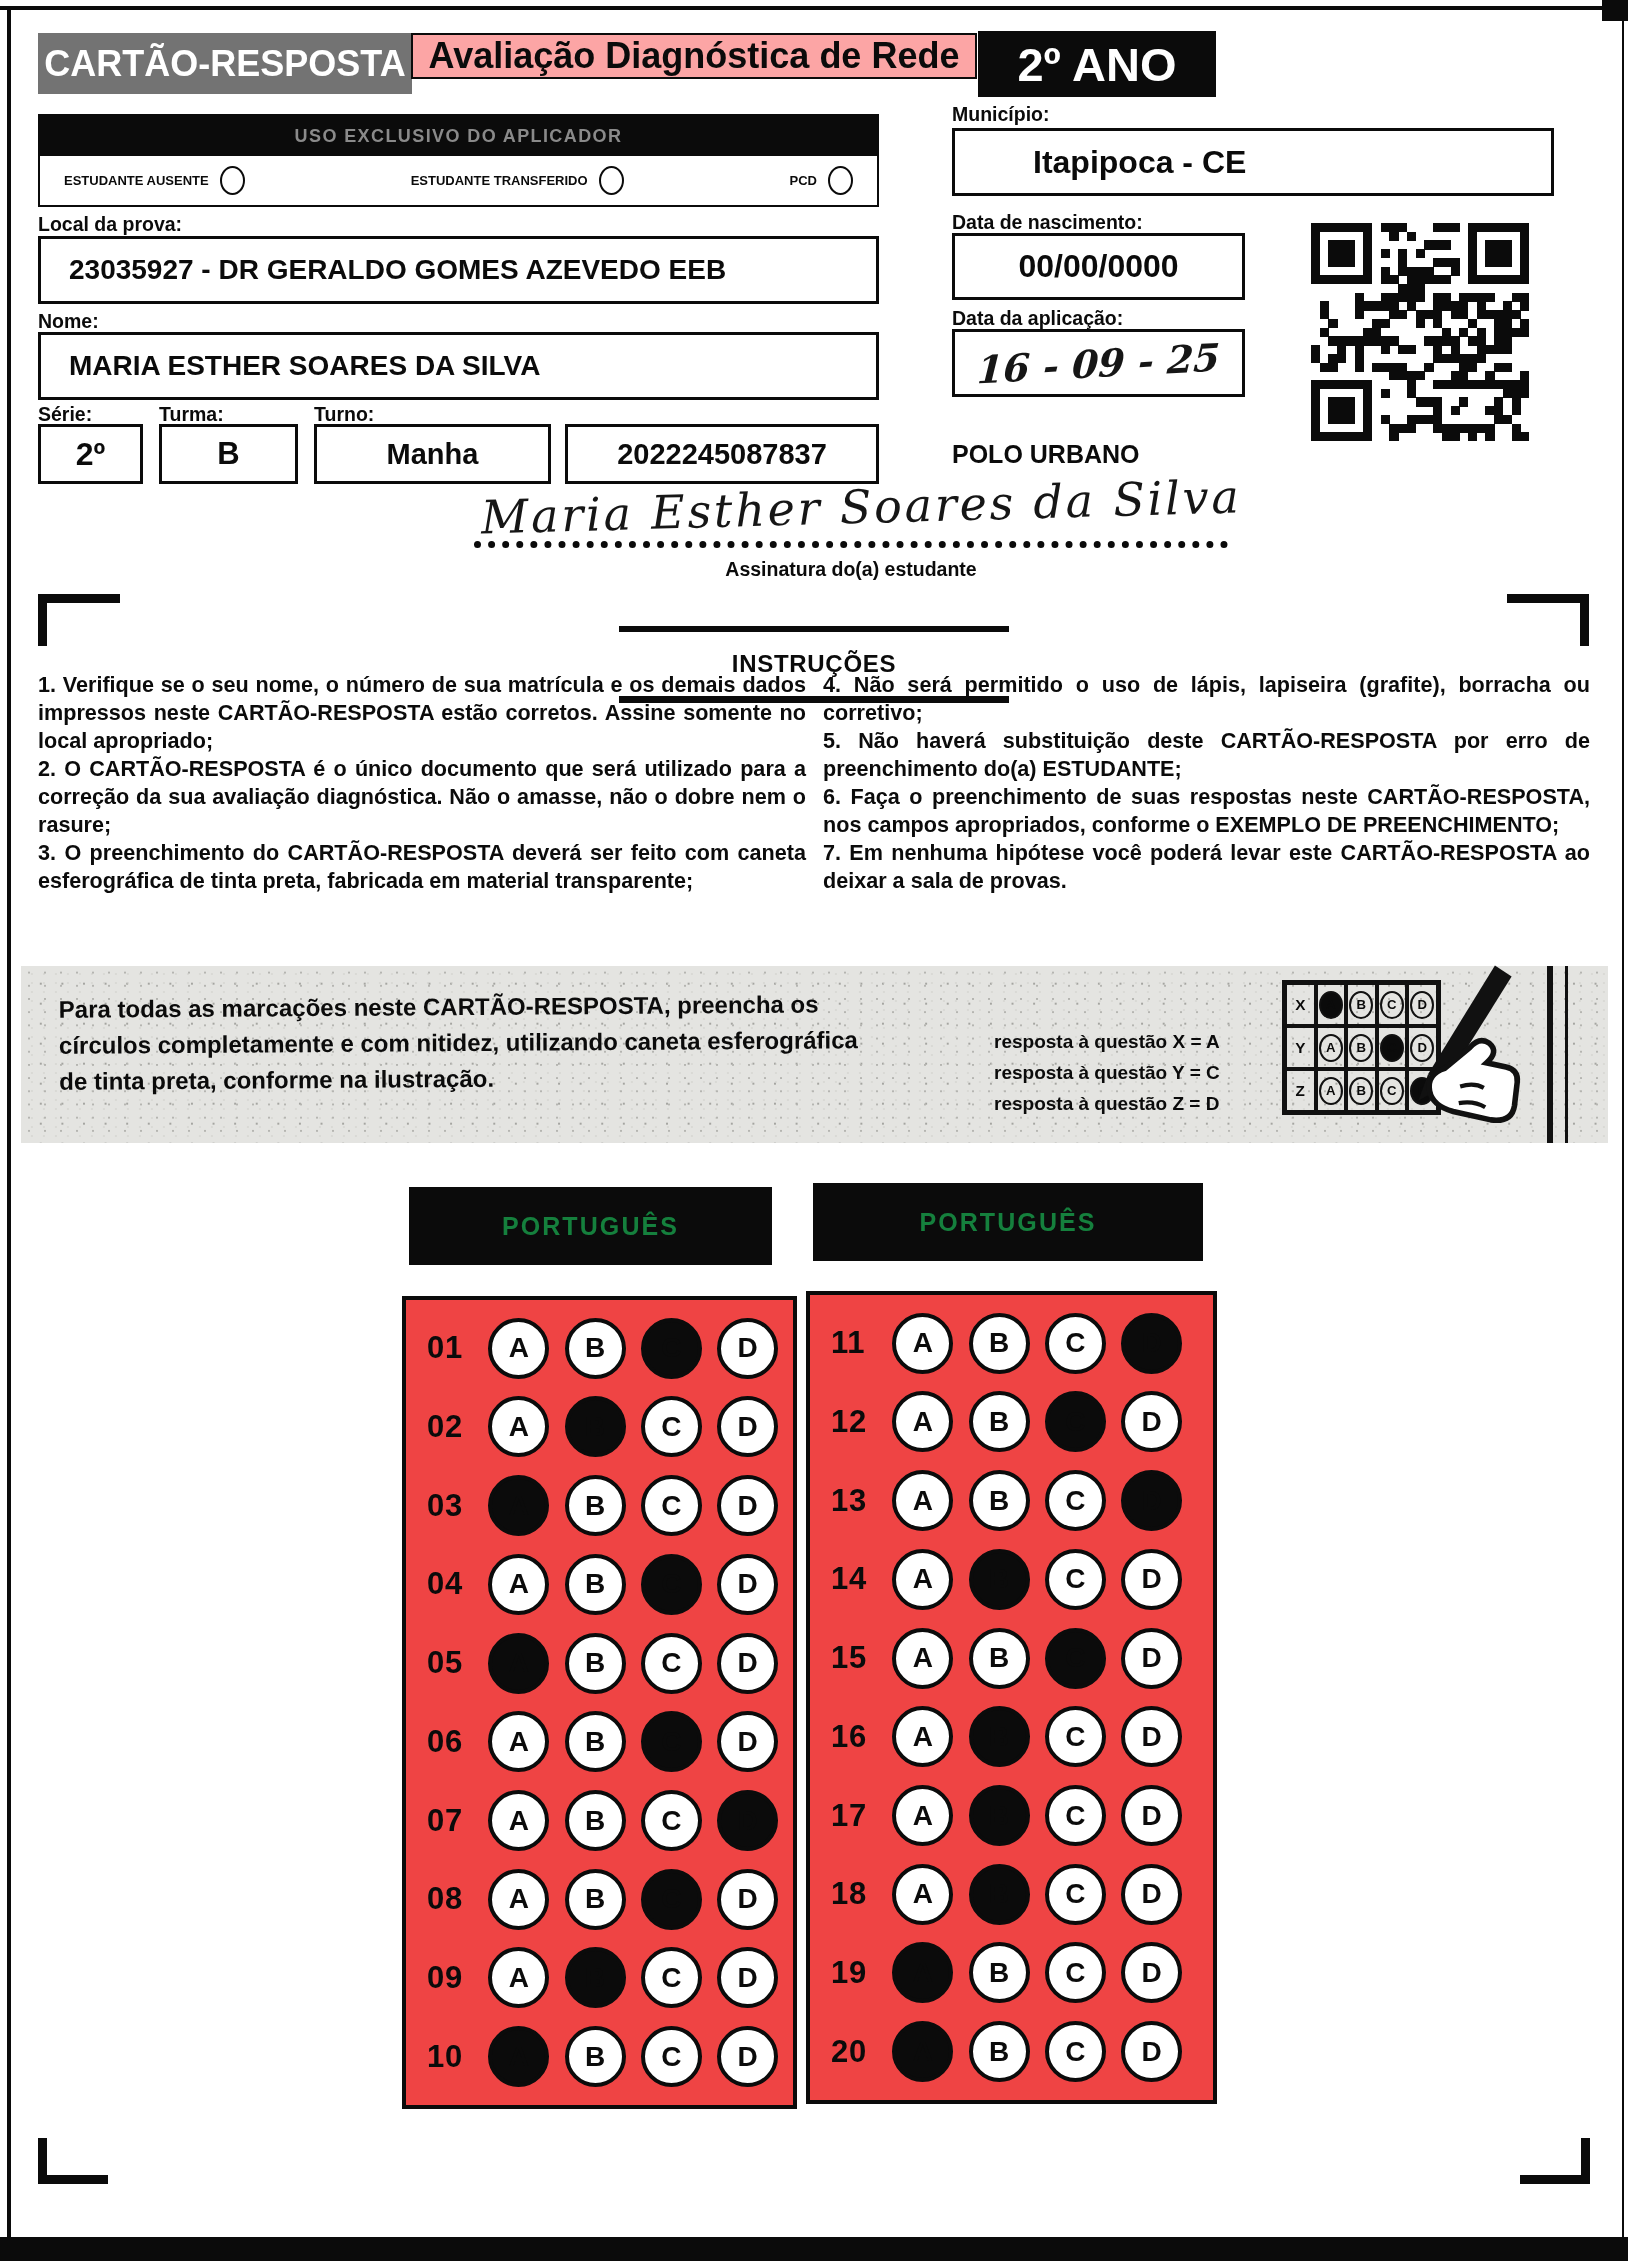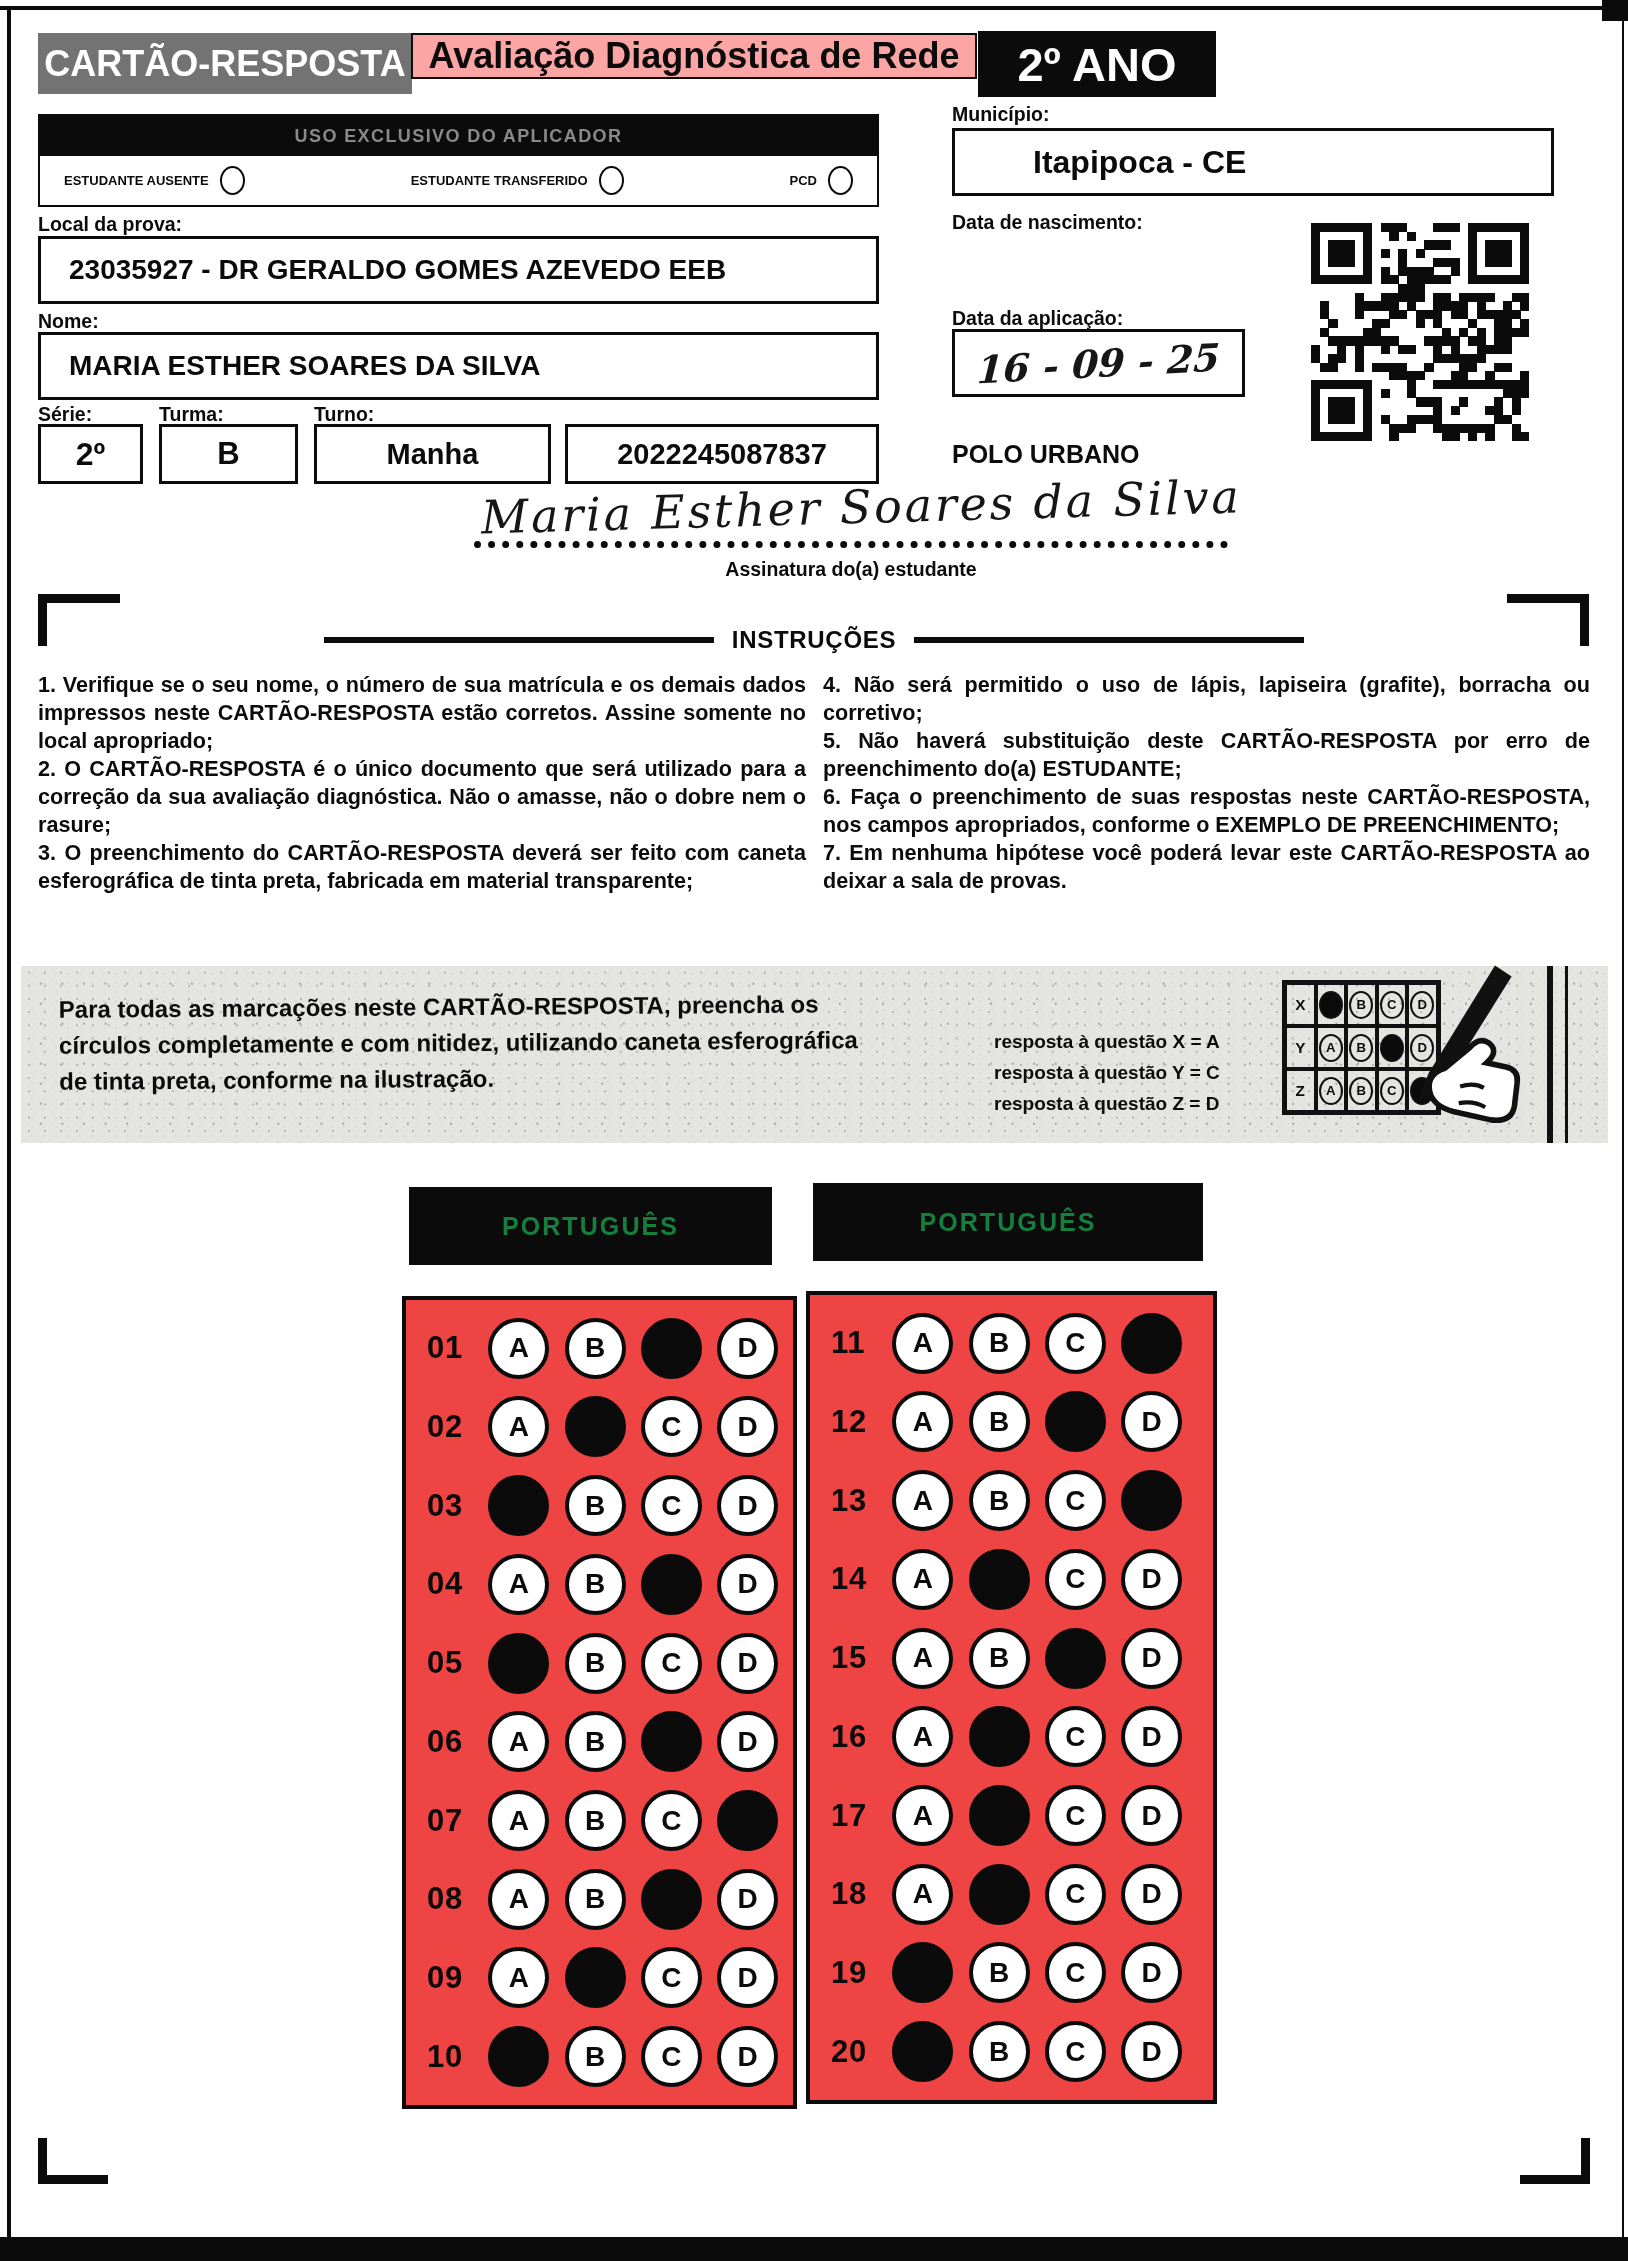--- a/index.html
+++ b/index.html
@@ -57,21 +57,21 @@
 
   
   .qr{left:1311px;top:223px;width:218px;height:218px;}
 
   
   .cmark{width:82px;height:52px;box-sizing:border-box;}
   .cmark-tl{left:38px;top:594px;border-top:9.8px solid #0b0b0b;border-left:9.8px solid #0b0b0b;}
   .cmark-tr{left:1507px;top:594px;border-top:9.8px solid #0b0b0b;border-right:9.8px solid #0b0b0b;}
   .cmark-bl{left:38px;top:2138px;width:70px;height:46px;border-left:9.8px solid #0b0b0b;border-bottom:9.8px solid #0b0b0b;}
   .cmark-br{left:1520px;top:2138px;width:70px;height:46px;border-right:9.8px solid #0b0b0b;border-bottom:9.8px solid #0b0b0b;}
-  .instr-titlerow{left:38px;top:626px;width:1552px;display:flex;align-items:center;justify-content:center;gap:18px;}
+  .instr-titlerow{left:38px;top:626px;width:1552px;display:flex;align-items:center;justify-content:center;gap:18px;flex-direction:column;}
   .instr-line{width:390px;height:6.3px;background:#0b0b0b;}
   .instr-title{font-size:24px;font-weight:bold;letter-spacing:0.7px;}
   .instr-col{font-size:21.6px;font-weight:bold;line-height:28px;text-align:justify;}
   .instr-col p{margin:0;}
   .instr-left{left:38px;top:671px;width:768px;}
   .instr-right{left:823px;top:671px;width:767px;}
 
   
   .example-box{left:21px;top:966px;width:1587px;height:177px;background-color:#e4e4e1;
     background-image:radial-gradient(#b5b5b1 0.8px, transparent 1px),
@@ -137,20 +137,21 @@
         <span>PCD</span>
         <span class="opt-circle"></span>
       </div>
     </div>
   </div>
 
   <div class="abs field-label" style="left:952px;top:103px;">Município:</div>
   <div class="abs fbox municipio-box">Itapipoca - CE</div>
 
   <div class="abs field-label" style="left:952px;top:211px;">Data de nascimento:</div>
+  <div class="abs fbox nasc-box">00/00/0000</div>
 
   <div class="abs field-label" style="left:952px;top:307px;">Data da aplicação:</div>
   <div class="abs fbox aplic-box">
     <span class="handwriting hand-date">16 - 09 - 25</span>
   </div>
 
   <svg class="abs qr" viewBox="0 0 25 25" shape-rendering="crispEdges" id="qr">
       <rect x="0" y="0" width="1.05" height="1.05" fill="#0b0b0b"></rect>
       <rect x="1" y="0" width="1.05" height="1.05" fill="#0b0b0b"></rect>
       <rect x="2" y="0" width="1.05" height="1.05" fill="#0b0b0b"></rect>

